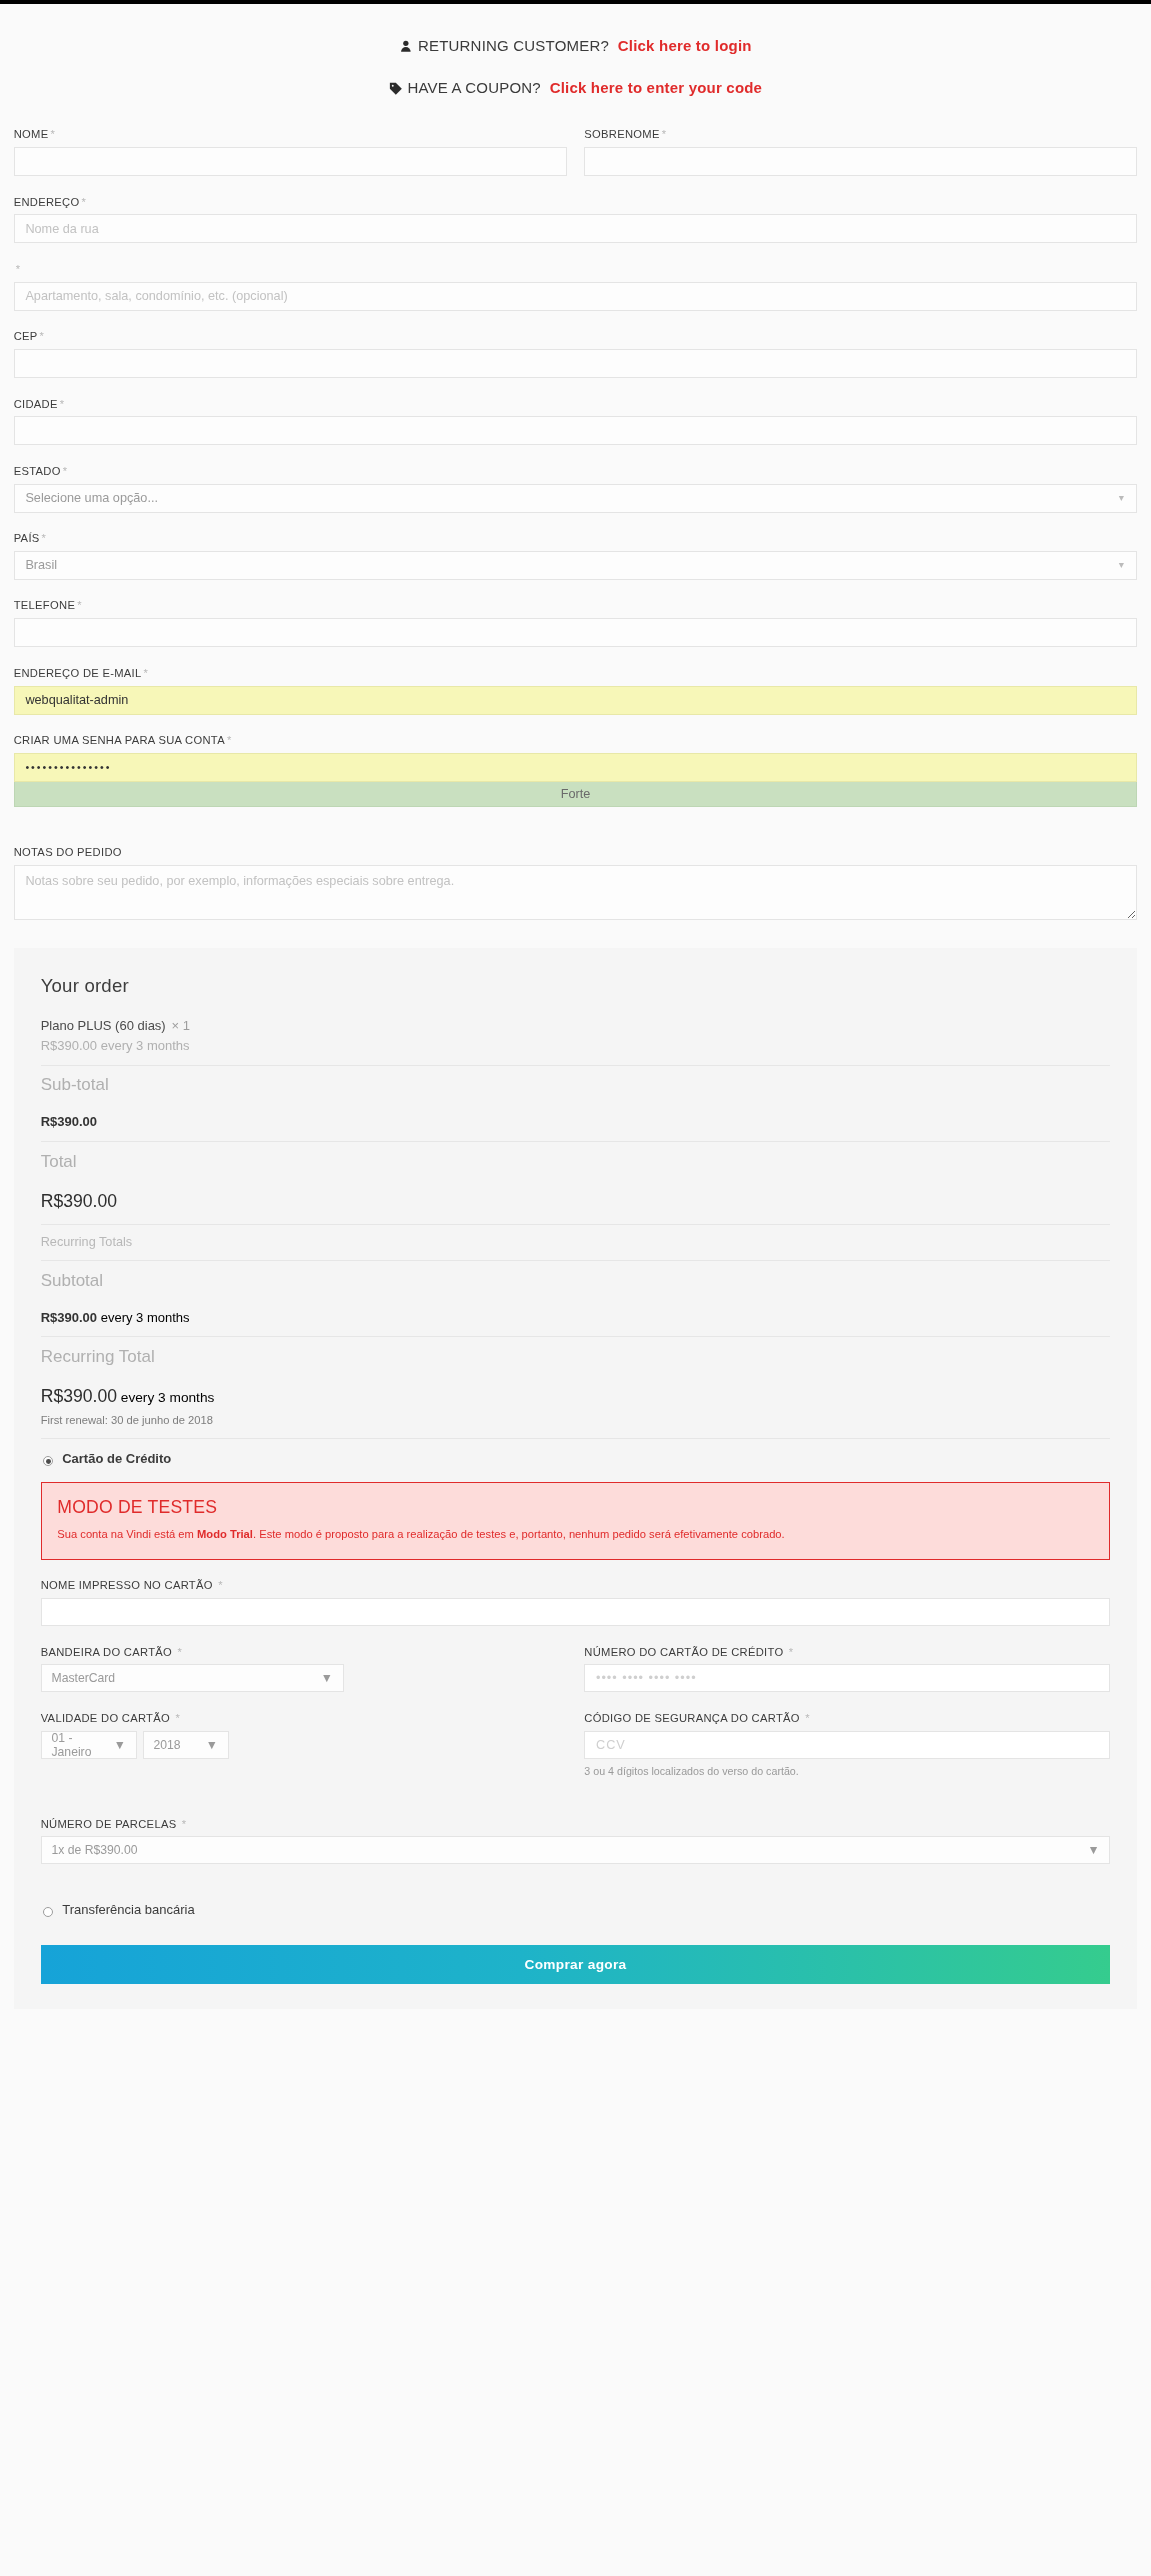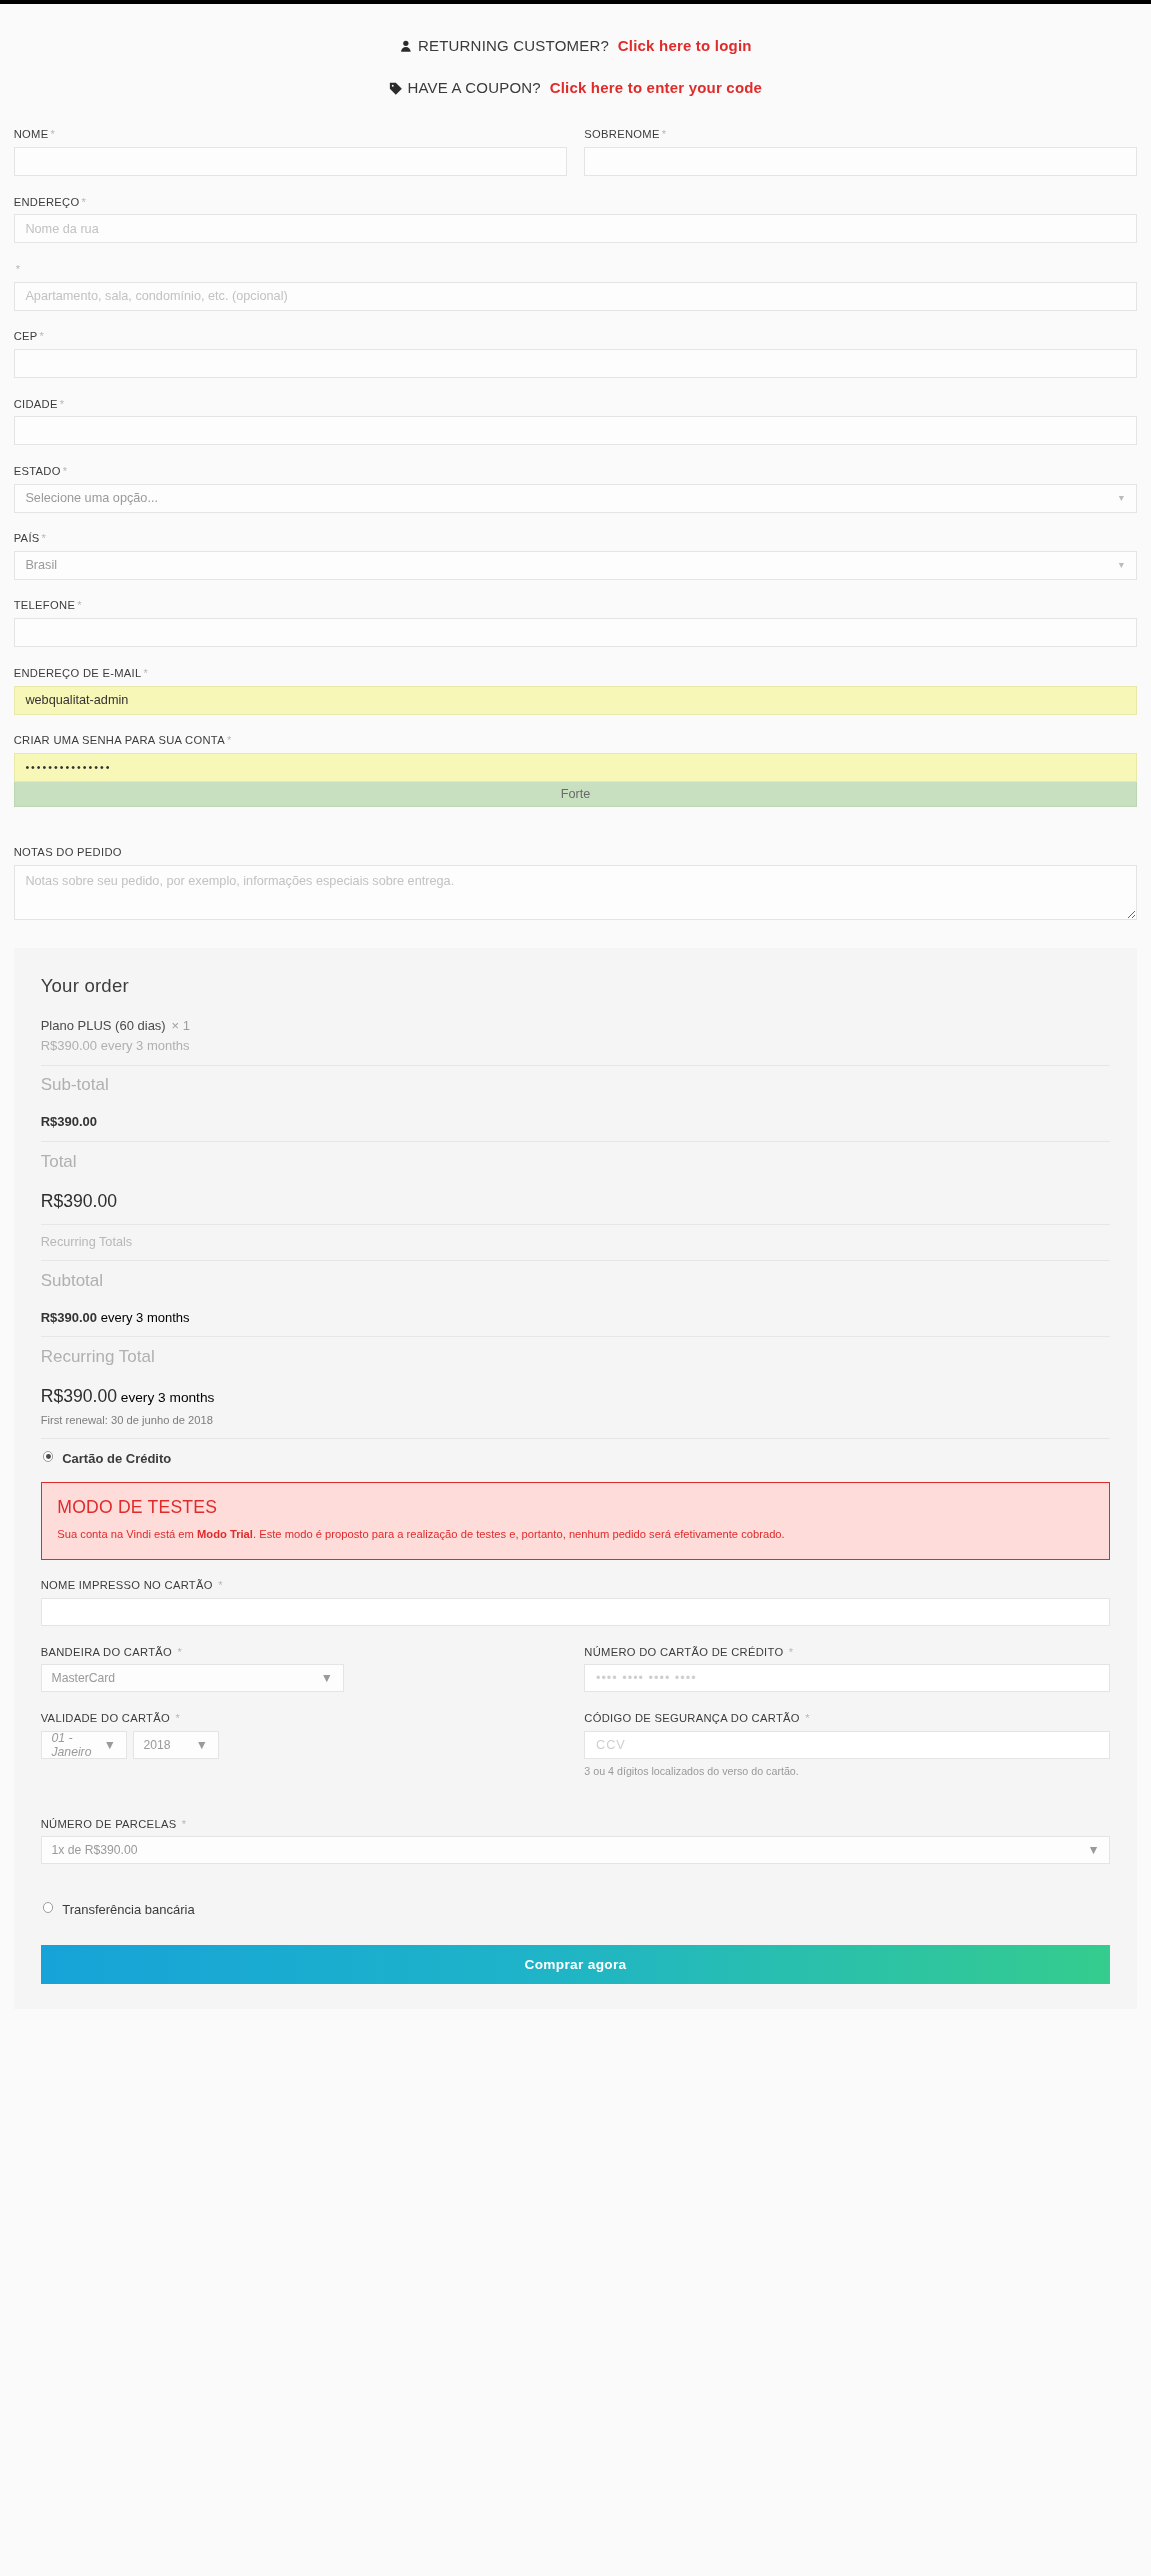--- a/index.html
+++ b/index.html
@@ -91,21 +91,21 @@
   .osub { font-size: 13px; color: #b0b0b0; margin-top: 4.9px; }
   .otitle { font-size: 17px; color: #b0b0b0; }
   .oval { font-size: 13px; color: #333; font-weight: bold; margin-top: 19px; }
   .oval.big { font-size: 17.6px; font-weight: normal; color: #2e2e2e; }
   .oval .norm { font-weight: normal; color: #000000; font-size: 13px; }
   .oval.big .norm { font-size: 13.7px; }
   .ohint { font-size: 11.2px; color: #7d7d7d; margin-top: 6.8px; }
   .ohead { font-size: 12.7px; color: #b8b8b8; padding: 10.7px 0; }
 
   
-  .pay-row { display: flex; align-items: flex-start; gap: 8.8px; padding: 12.7px 0 11.7px 2px; }
+  .pay-row { display: flex; align-items: flex-end; gap: 8.8px; padding: 12.7px 0 11.7px 2px; }
   .radio {
     width: 10.7px; height: 10.7px; border-radius: 50%;
     border: 1px solid #9c9c9c; background: #fff; position: relative; flex: none;
   }
   .radio.on::after {
     content: ""; position: absolute; width: 4.9px; height: 4.9px; border-radius: 50%;
     background: #4b4b4b; top: 2px; left: 2px;
   }
   .pay-label { font-size: 13px; color: #3b3b3b; font-weight: bold; }
   .pay-label.plain { font-weight: normal; color: #3b3b3b; }
@@ -129,21 +129,21 @@
     font-family: "Liberation Sans", sans-serif;
   }
   .cc-inp::placeholder { color: #cfcfcf; letter-spacing: 1px; }
   .cc-sel {
     height: 28px; border: 1px solid #e4e4e4; background: #fdfdfd; padding: 0 9.8px;
     font-size: 12.2px; color: #9a9a9a; display: flex; align-items: center;
     justify-content: space-between; gap: 9.8px;
   }
   .cc-hint { font-size: 10.7px; color: #9a9a9a; margin-top: 5.9px; }
   .exp-row { display: flex; gap: 5.9px; }
-  .exp-m { width: 86px; font-style: italic; }
+  .exp-m { width: 96px; }
   .exp-y { width: 86px; }
 
   .buy {
     display: block; width: 100%; height: 39px; border: none; color: #fff;
     font-size: 13.7px; font-weight: bold; letter-spacing: 0.3px; cursor: pointer;
     font-family: "Liberation Sans", sans-serif;
     background: linear-gradient(90deg, #16a3d8 0%, #1eb3c9 45%, #35cc8e 100%);
     margin-top: 15.6px;
   }
 </style>

